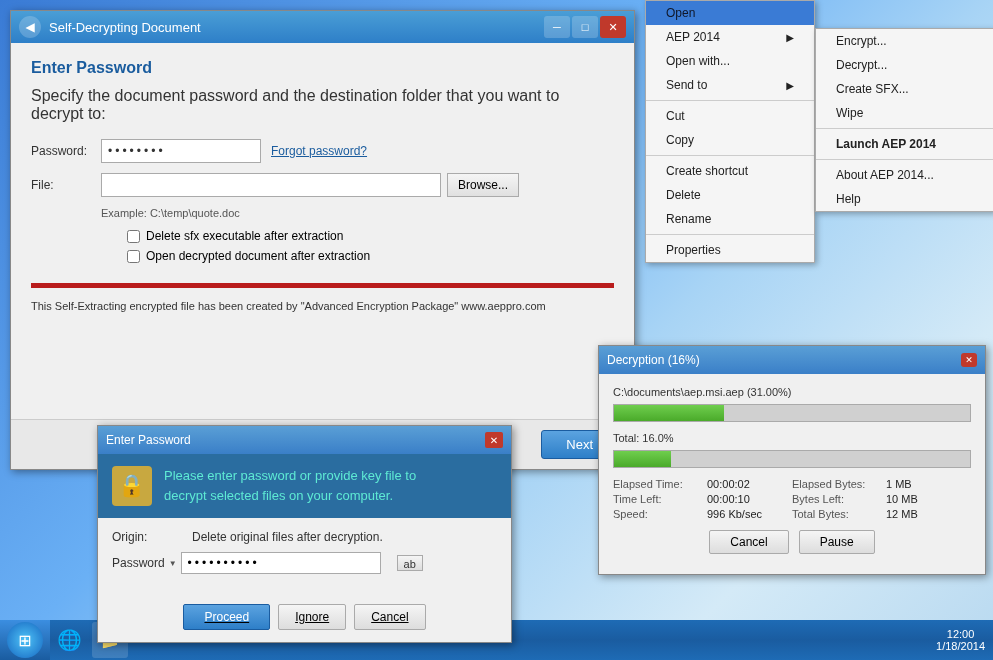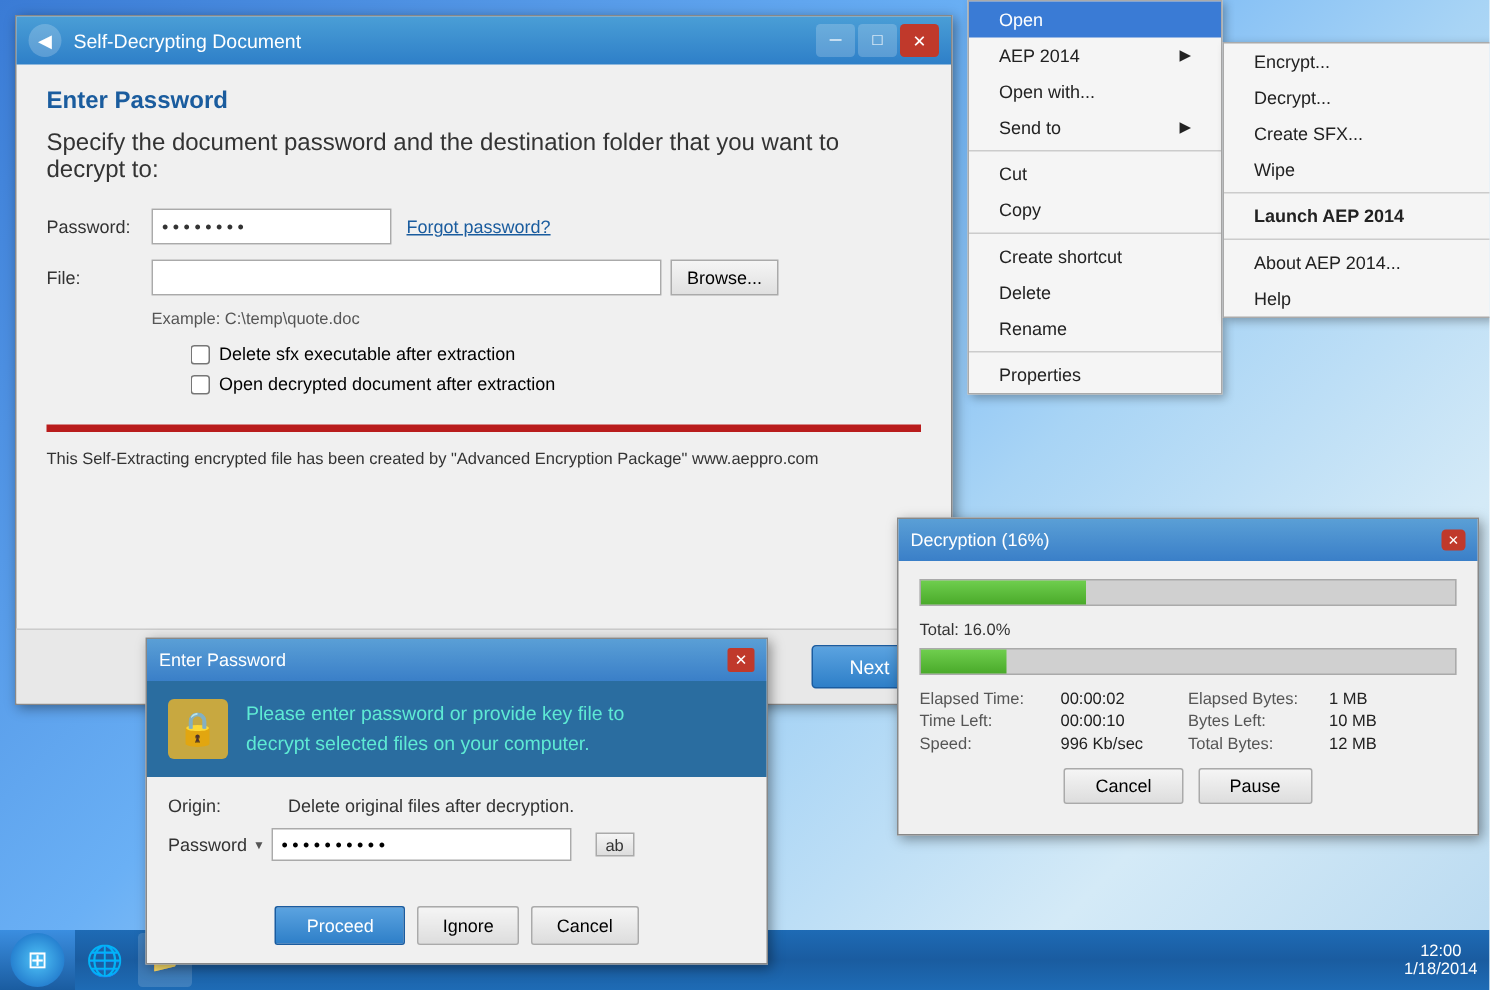--- a/index.html
+++ b/index.html
@@ -257,21 +257,21 @@
     }
     .ctx-item {
       padding: 5px 20px;
       font-size: 12px;
       cursor: pointer;
       display: flex;
       align-items: center;
       justify-content: space-between;
       color: #222;
     }
-    .ctx-item.highlighted { background: #3a7bd5; color: #ffffff; text-align: right; }
+    .ctx-item.highlighted { background: #3a7bd5; color: #0f172a; text-align: right; }
     .ctx-divider {
       height: 1px;
       background: #ccc;
       margin: 3px 0;
     }
     .ctx-arrow { font-size: 10px; }
     .ctx-submenu {
       position: absolute;
       top: 0;
       left: 170px;
@@ -468,20 +468,21 @@
       cursor: pointer;
       font-size: 11px;
       height: 16px;
       color: #333;
     }
     .enter-pwd-footer {
       display: flex;
       justify-content: center;
       gap: 8px;
       padding: 4px 0 12px;
+      text-decoration: underline;
     }
     .proceed-btn {
       padding: 5px 20px;
       background: linear-gradient(to bottom, #5ba3e0, #2e7fc8);
       color: white;
       border: 1px solid #1a5ca0;
       cursor: pointer;
       font-size: 12px;
       border-radius: 2px;
     }
@@ -610,20 +611,21 @@
     </div>
   </div>
 </div>
 
 <div class="decrypt-window">
   <div class="decrypt-titlebar">
     <span class="decrypt-title-text">Decryption (16%)</span>
     <div class="win-btn win-btn-close" style="width:16px;height:14px;font-size:9px;">✕</div>
   </div>
   <div class="decrypt-content">
+    <div class="decrypt-file">C:\documents\aep.msi.aep (31.00%)</div>
     <div class="progress-bar-container">
       <div class="progress-bar-fill" style="width: 31%;"></div>
     </div>
     <div class="decrypt-total">Total: 16.0%</div>
     <div class="progress-bar-container">
       <div class="progress-bar-fill" style="width: 16%;"></div>
     </div>
 
     <div class="decrypt-stats">
       <div class="stat-row">

